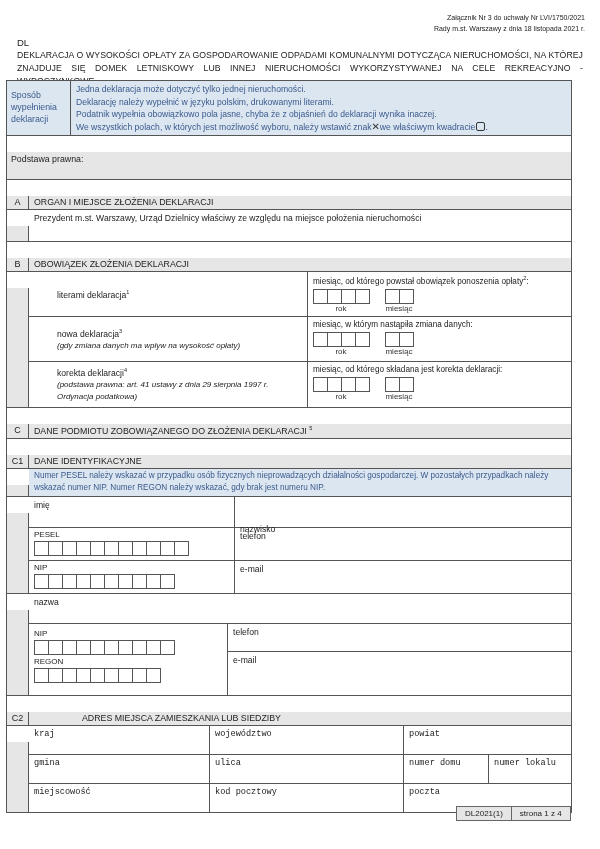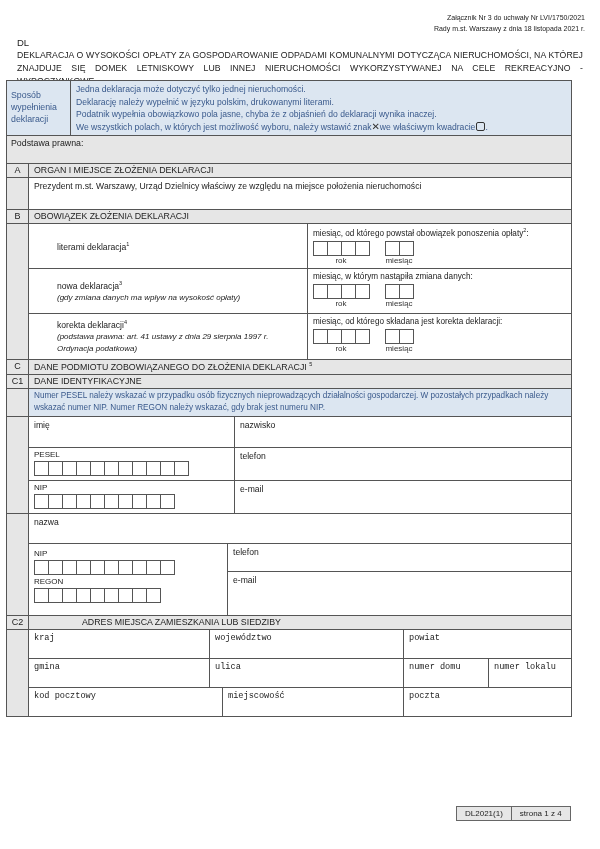--- a/index.html
+++ b/index.html
@@ -5,21 +5,21 @@
   * { box-sizing: border-box; margin: 0; padding: 0; }
   body { width: 600px; height: 849px; background: #fff; font-family: "Liberation Sans", sans-serif; color: #222; position: relative; overflow: hidden; }
   .abs { position: absolute; }
   .attach { right: 15px; top: 12px; font-size: 7px; text-align: right; line-height: 11px; color: #222; }
   .dl { left: 17px; top: 37px; font-size: 9.5px; }
   .title { left: 17px; top: 49px; width: 566px; font-size: 8.7px; line-height: 13px; text-align: justify; letter-spacing: 0.05px; }
   .form { left: 6px; top: 80px; width: 566px; border: 1px solid #555; }
   .row { display: flex; border-bottom: 1px solid #555; }
   .row:last-child { border-bottom: none; }
   .blue { background: #dce6f1; color: #3a5a8c; }
-  .gray { background: #e6e6e6; }
+  .gray { background: #e6e6e6; margin-top: 16px; }
   .letter { width: 22px; border-right: 1px solid #555; font-size: 9px; display: flex; align-items: flex-start; justify-content: center; padding-top: 2px; }
   .letter.gray { background: #e6e6e6; }
   .hdr { font-size: 8.8px; padding: 2px 5px; flex: 1; }
   .cell { font-size: 8.6px; padding: 3px 5px; }
   .boxes { display: flex; }
   .box { width: 15px; height: 15px; border: 1px solid #555; margin-right: -1px; background: #fff; }
   .sublabel { font-size: 8px; color: #333; }
   .footer { top: 806px; left: 456px; display: flex; border: 1px solid #666; background: #e6e6e6; font-size: 8px; }
   .footer div { padding: 2px 8px; }
   .footer div:first-child { border-right: 1px solid #666; }
@@ -166,21 +166,21 @@
   <div class="row" style="height:28px;">
     <div class="letter gray"></div>
     <div class="blue" style="flex:1;font-size:8.2px;padding:1px 5px;line-height:12px;">Numer PESEL należy wskazać w przypadku osób fizycznych nieprowadzących działalności gospodarczej. W pozostałych przypadkach należy wskazać numer NIP. Numer REGON należy wskazać, gdy brak jest numeru NIP.</div>
   </div>
 
   <div class="row" style="height:97px;">
     <div class="letter gray"></div>
     <div style="flex:1;display:flex;flex-direction:column;">
       <div style="display:flex;height:31px;border-bottom:1px solid #555;">
         <div class="cell" style="width:206px;border-right:1px solid #555;"><span>imię</span></div>
-        <div class="cell" style="flex:1;"><span>nazwisko</span></div>
+        <div class="cell" style="flex:1;margin-top:24px;"><span>nazwisko</span></div>
       </div>
       <div style="display:flex;height:33px;border-bottom:1px solid #555;">
         <div class="cell" style="width:206px;border-right:1px solid #555;padding-top:2px;">
           <div style="font-size:8px;">PESEL</div>
           <div class="boxes" style="margin-top:2px;">
               <div class="box"></div>
               <div class="box"></div>
               <div class="box"></div>
               <div class="box"></div>
               <div class="box"></div>
@@ -267,22 +267,22 @@
         <div class="cell" style="width:194px;border-right:1px solid #555;"><span>województwo</span></div>
         <div class="cell" style="flex:1;"><span>powiat</span></div>
       </div>
       <div style="display:flex;height:29px;border-bottom:1px solid #555;">
         <div class="cell" style="width:181px;border-right:1px solid #555;"><span>gmina</span></div>
         <div class="cell" style="width:194px;border-right:1px solid #555;"><span>ulica</span></div>
         <div class="cell" style="width:85px;border-right:1px solid #555;"><span>numer domu</span></div>
         <div class="cell" style="flex:1;"><span>numer lokalu</span></div>
       </div>
       <div style="display:flex;flex:1;">
+        <div class="cell" style="width:181px;border-right:1px solid #555;"><span>miejscowość</span></div>
         <div class="cell" style="width:194px;border-right:1px solid #555;"><span>kod pocztowy</span></div>
-        <div class="cell" style="width:181px;border-right:1px solid #555;"><span>miejscowość</span></div>
         <div class="cell" style="flex:1;"><span>poczta</span></div>
       </div>
     </div>
   </div>
 </div>
 
 <div class="abs footer">
   <div>DL2021(1)</div>
   <div>strona 1 z 4</div>
 </div>

